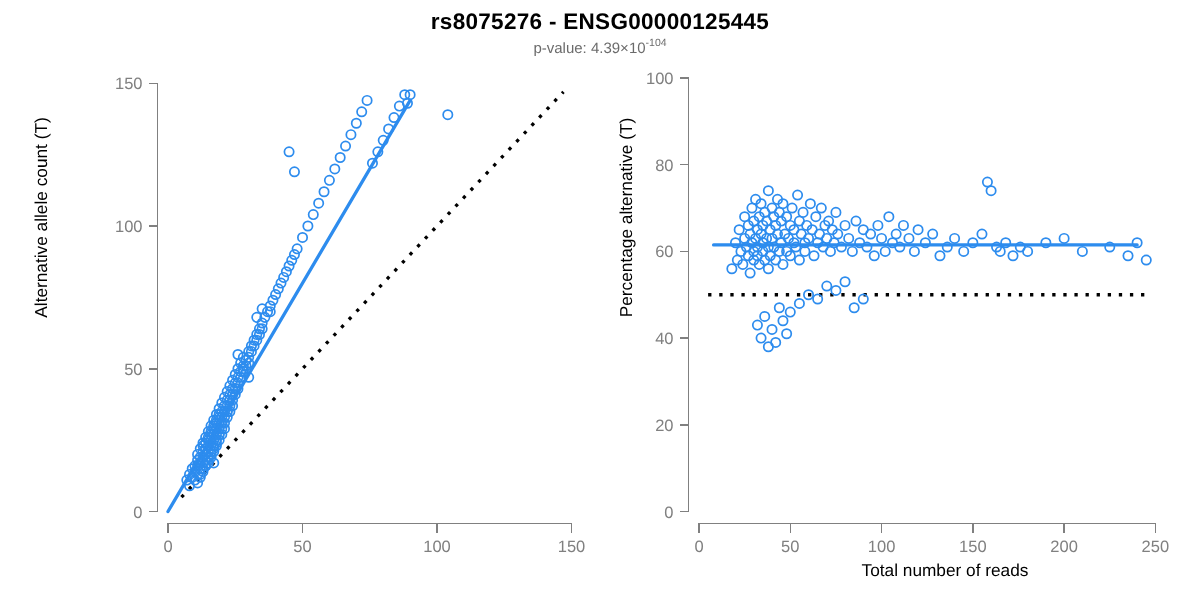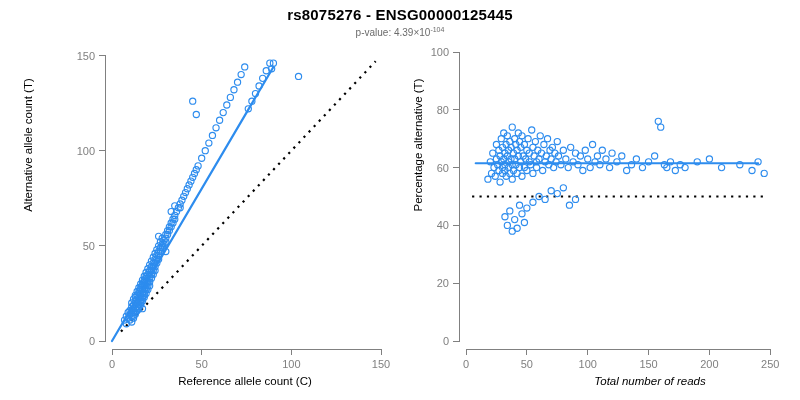--- a/index.html
+++ b/index.html
@@ -91,24 +91,23 @@
 
 <div id="figure">
 
   <div class="title">rs8075276 - ENSG00000125445</div>
 
   <div class="subtitle">
     <span>p-value: 4.39×10</span><sup>-104</sup>
   </div>
 
   <div class="axis-title y" style="left:22px; top:290px; width:290px;">Alternative allele count (T)</div>
-  <div class="axis-title" style="left:105px; top:375px; width:280px;">Reference allele count (C)</div>
 
   <div class="axis-title y" style="left:412px; top:290px; width:290px;">Percentage alternative (T)</div>
-  <div class="axis-title" style="left:500px; top:375px; width:300px;font-style:italic;">Total number of reads</div>
+  <div class="axis-title" style="left:480px; top:375px; width:300px;">Total number of reads</div>
 
   <svg id="plot-svg" width="800" height="400">
 
     <g id="left-axis-group">
         <path d="M112,355L112,349L381.03225806451616,349L381.03225806451616,355M201.67741935483872,349L201.67741935483872,355M291.35483870967744,349L291.35483870967744,355" class="axis-line"></path>
         <text x="112" y="368" text-anchor="middle" class="tick-label">0</text>
         <text x="201.67741935483872" y="368" text-anchor="middle" class="tick-label">50</text>
         <text x="291.35483870967744" y="368" text-anchor="middle" class="tick-label">100</text>
         <text x="381.03225806451616" y="368" text-anchor="middle" class="tick-label">150</text>
         <path d="M99,341L105,341L105,55.51612903225805L99,55.51612903225805M105,245.83870967741936L99,245.83870967741936M105,150.67741935483872L99,150.67741935483872" class="axis-line"></path>

